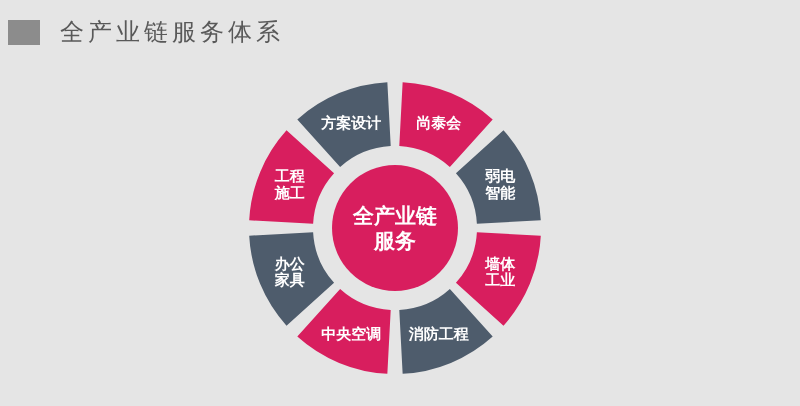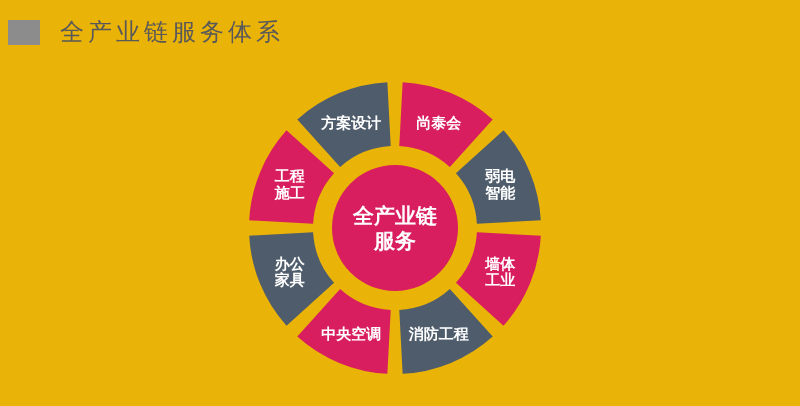--- a/index.html
+++ b/index.html
@@ -1,17 +1,17 @@
 <!DOCTYPE html>
 <html><head>
 <meta charset="utf-8">
 <style>
   html,body{margin:0;padding:0;background:#ffffff;}
   .page{
-    position:relative;width:800px;height:406px;background:#eab308;overflow:hidden;
+    position:relative;width:800px;height:406px;background:#e5e5e5;overflow:hidden;
     font-family:"DejaVu Sans","Liberation Sans",sans-serif;
   }
   .header{position:absolute;top:20px;left:8px;display:flex;align-items:center;}
   .bullet{width:32px;height:25px;flex:0 0 auto;margin-right:20px;}
   .title{font-size:24px;letter-spacing:4px;font-weight:500;line-height:25px;}
   svg.ring{position:absolute;left:0;top:0;display:block;}
   .seg-label{font-weight:bold;}
 </style>
 </head>
 <body>

